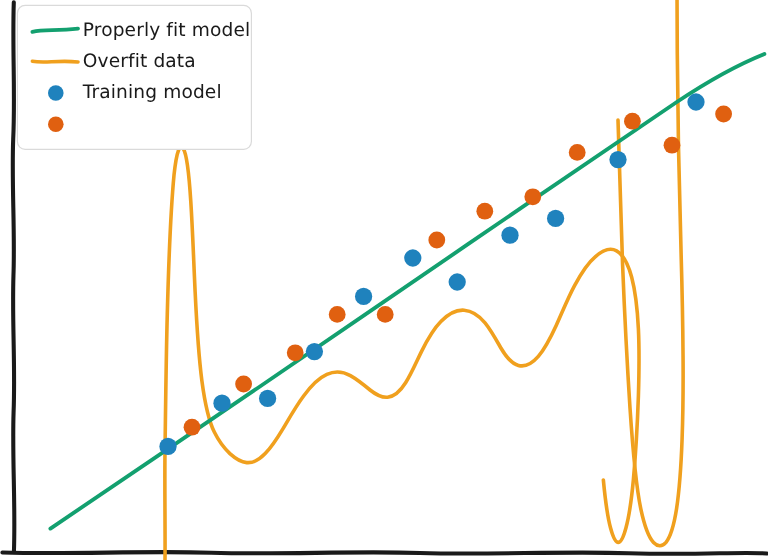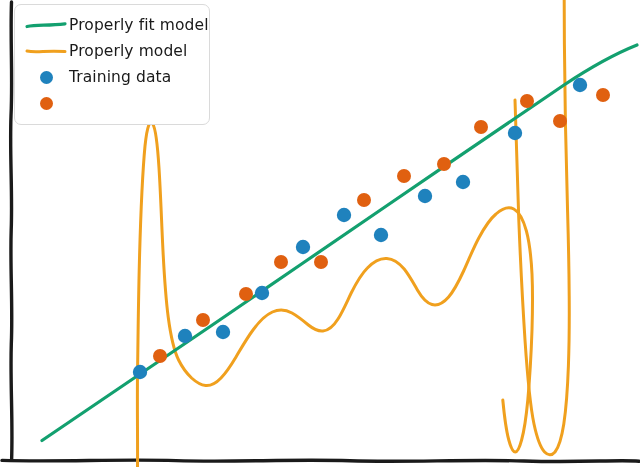--- a/index.html
+++ b/index.html
@@ -185,28 +185,28 @@
       </span>
       <span class="legend-label">Properly fit model</span>
     </div>
 
     <div class="legend-row">
       <span class="legend-key">
         <svg width="42" height="10" viewBox="0 0 42 10">
           <path d="M 2 5.0 C 12 7.0, 22 4.0, 40 5.6" fill="none" stroke="#f0a01e" stroke-width="3.0" stroke-linecap="round"></path>
         </svg>
       </span>
-      <span class="legend-label">Properly model</span>
+      <span class="legend-label">Overfit data</span>
     </div>
 
     <div class="legend-row">
       <span class="legend-key">
         <span class="swatch-dot" style="background:#1f82bd"></span>
       </span>
-      <span class="legend-label">Training data</span>
+      <span class="legend-label">Training model</span>
     </div>
 
     <div class="legend-row">
       <span class="legend-key">
         <span class="swatch-dot" style="background:#e06010"></span>
       </span>
     </div>
 
   </div>
 

